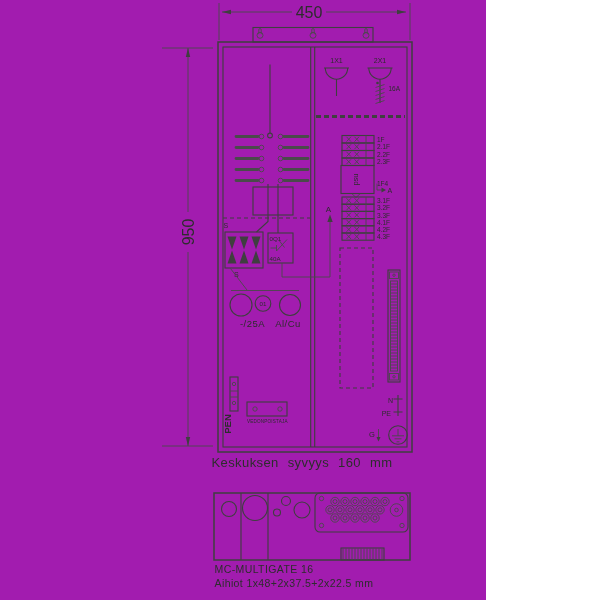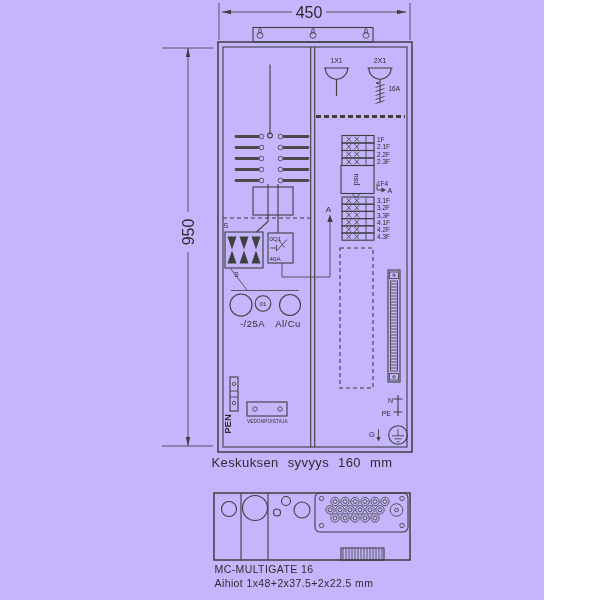--- a/index.html
+++ b/index.html
@@ -1,16 +1,16 @@
 <!DOCTYPE html>
 <html><head>
 <meta charset="utf-8">
 <style>
   html,body{margin:0;padding:0;background:#fff;}
-  .canvas{position:relative;width:544px;height:600px;background:#c4b5fd;overflow:hidden;}
+  .canvas{position:relative;width:486px;height:600px;background:#a21caf;overflow:hidden;}
   svg{position:absolute;left:0;top:0;}
   .ln{stroke:#3f3f3f;stroke-width:1.1;fill:none;}
   .ln2{stroke:#3f3f3f;stroke-width:1.5;fill:none;}
   .bar{stroke:#4a4a4a;stroke-width:2.8;stroke-linecap:round;fill:none;}
   .thin{stroke:#4a4a4a;stroke-width:0.9;fill:none;}
   .dash{stroke-dasharray:4 3;}
   .dash2{stroke-dasharray:5 3;stroke-width:2.8;}
   .blk{fill:#3f3f3f;stroke:none;}
   text{fill:#2d2d2d;font-family:"Liberation Sans","DejaVu Sans",sans-serif;}
   .t16{font-size:16px;}

